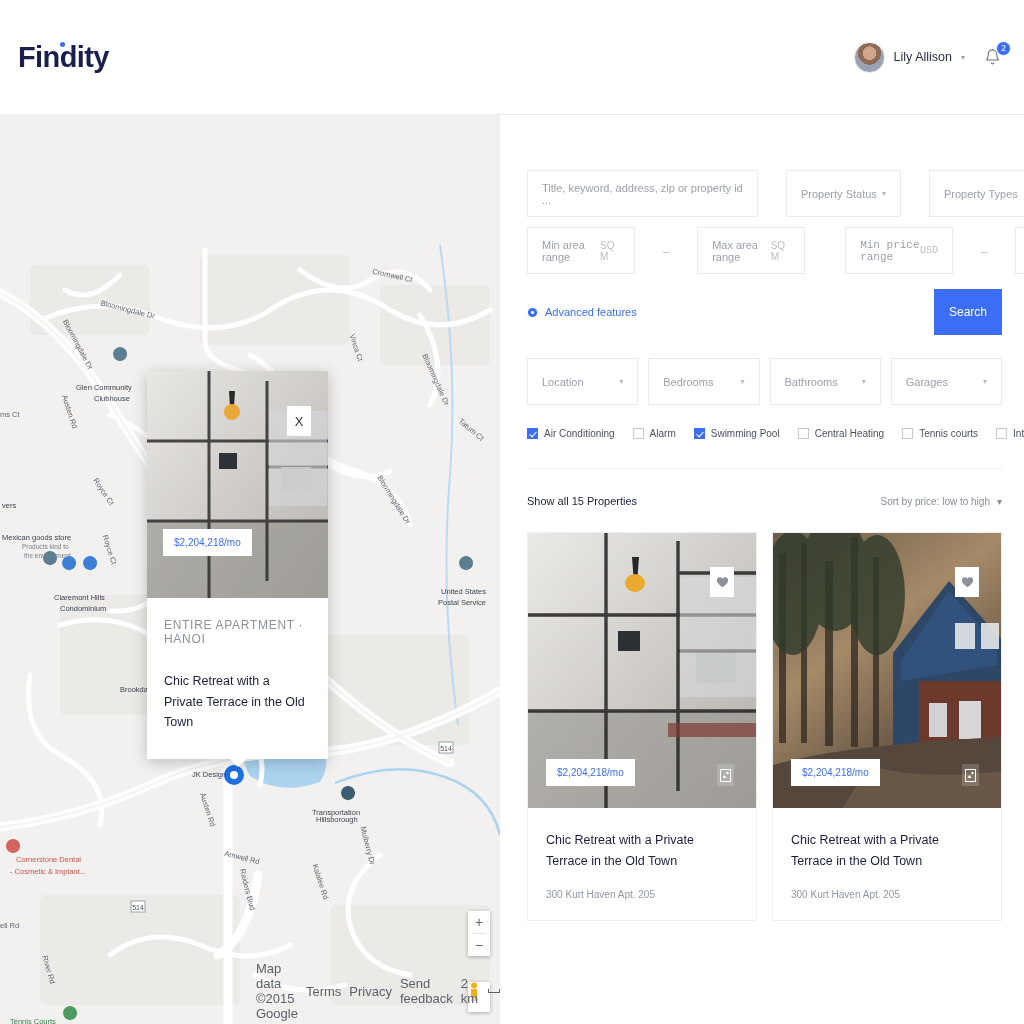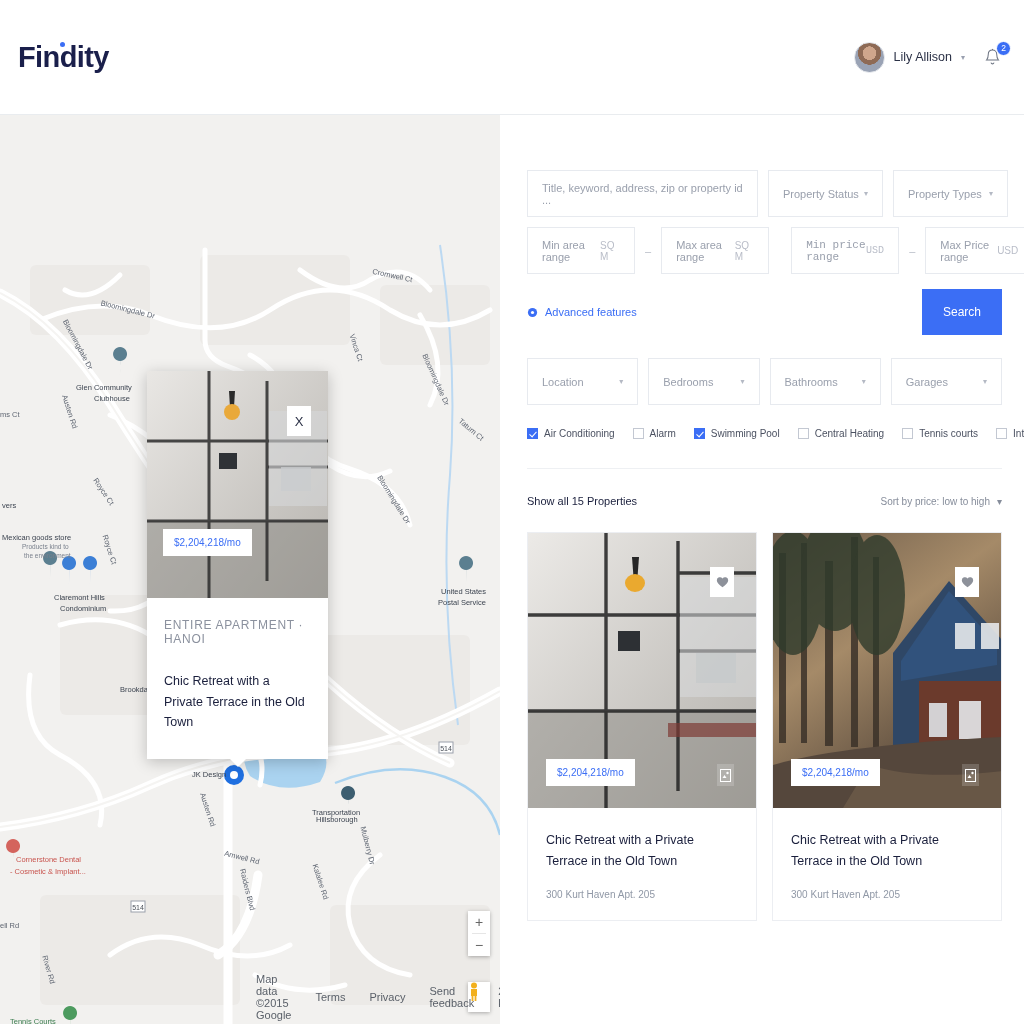--- a/index.html
+++ b/index.html
@@ -89,22 +89,22 @@
     height: 22px; display: flex; align-items: center; justify-content: center;
     font-size: 14px; color: #666; line-height: 1;
   }
   .zoom-sep { height: 1px; background: #e6e6e6; margin: 0 4px; }
   .pegman-ctl {
     bottom: 12px; width: 22px; height: 30px;
     display: flex; align-items: center; justify-content: center;
   }
   .map-footer {
     position: absolute; bottom: 3px; left: 0; right: 0;
-    display: flex; align-items: center; gap: 24px;
-    font-size: 11px; color: #5a6069; padding-left: 256px;
+    display: flex; align-items: center; gap: 8px;
+    font-size: 13px; color: #5a6069; padding-left: 256px;
   }
   .scale-bar {
     display: inline-block; width: 48px; height: 4px;
     border: 1px solid #5a6069; border-top: none; margin-left: 2px;
   }
 
   
   .map-popup {
     position: absolute; left: 147px; top: 256px;
     width: 181px; background: #fff;
@@ -137,21 +137,21 @@
     position: absolute; left: 50%; bottom: -8px; margin-left: -8px;
     width: 0; height: 0; border-left: 8px solid transparent;
     border-right: 8px solid transparent; border-top: 8px solid #fff;
   }
 
   
   .panel {
     width: 524px; height: 909px; background: #fff;
     padding: 55px 22px 0 27px; overflow: hidden; position: relative;
   }
-  .field-row { display: flex; gap: 10px; margin-bottom: 10px; }
+  .field-row { display: flex; gap: 28px; margin-bottom: 10px; }
   .field {
     border: 1px solid #e7eaef; background: #fff;
     height: 47px; display: flex; align-items: center;
     padding: 0 14px; font-size: 11px; color: #9aa0ad;
     cursor: text; position: relative;
   }
   .field.select { cursor: pointer; }
   .field .sel-caret { margin-left: auto; font-size: 8px; color: #b4b9c4; }
   .field .unit { margin-left: auto; font-size: 10px; color: #b9bdc8; }
   .f-keyword { flex: 0 0 231px; }
@@ -167,21 +167,21 @@
   }
   .adv-row {
     display: flex; align-items: center; margin-top: 12px; height: 52px;
   }
   .adv-link {
     display: flex; align-items: center; gap: 7px;
     color: #3b6ef5; font-size: 11px; cursor: pointer;
   }
   .search-btn {
     margin-left: auto; background: #3b6ef5; color: #fff;
-    width: 80px; height: 46px; border: none; font-size: 12px;
+    width: 68px; height: 46px; border: none; font-size: 12px;
     cursor: pointer; display: flex; align-items: center; justify-content: center;
   }
   .field-row2 { display: flex; gap: 10px; margin-top: 20px; }
   .f-quarter { flex: 1 1 0; }
   .check-row {
     display: flex; align-items: center; margin-top: 23px; gap: 0;
     padding-bottom: 29px; border-bottom: 1px solid #eef0f3;
   }
   .check {
     display: flex; align-items: center; gap: 6px;

